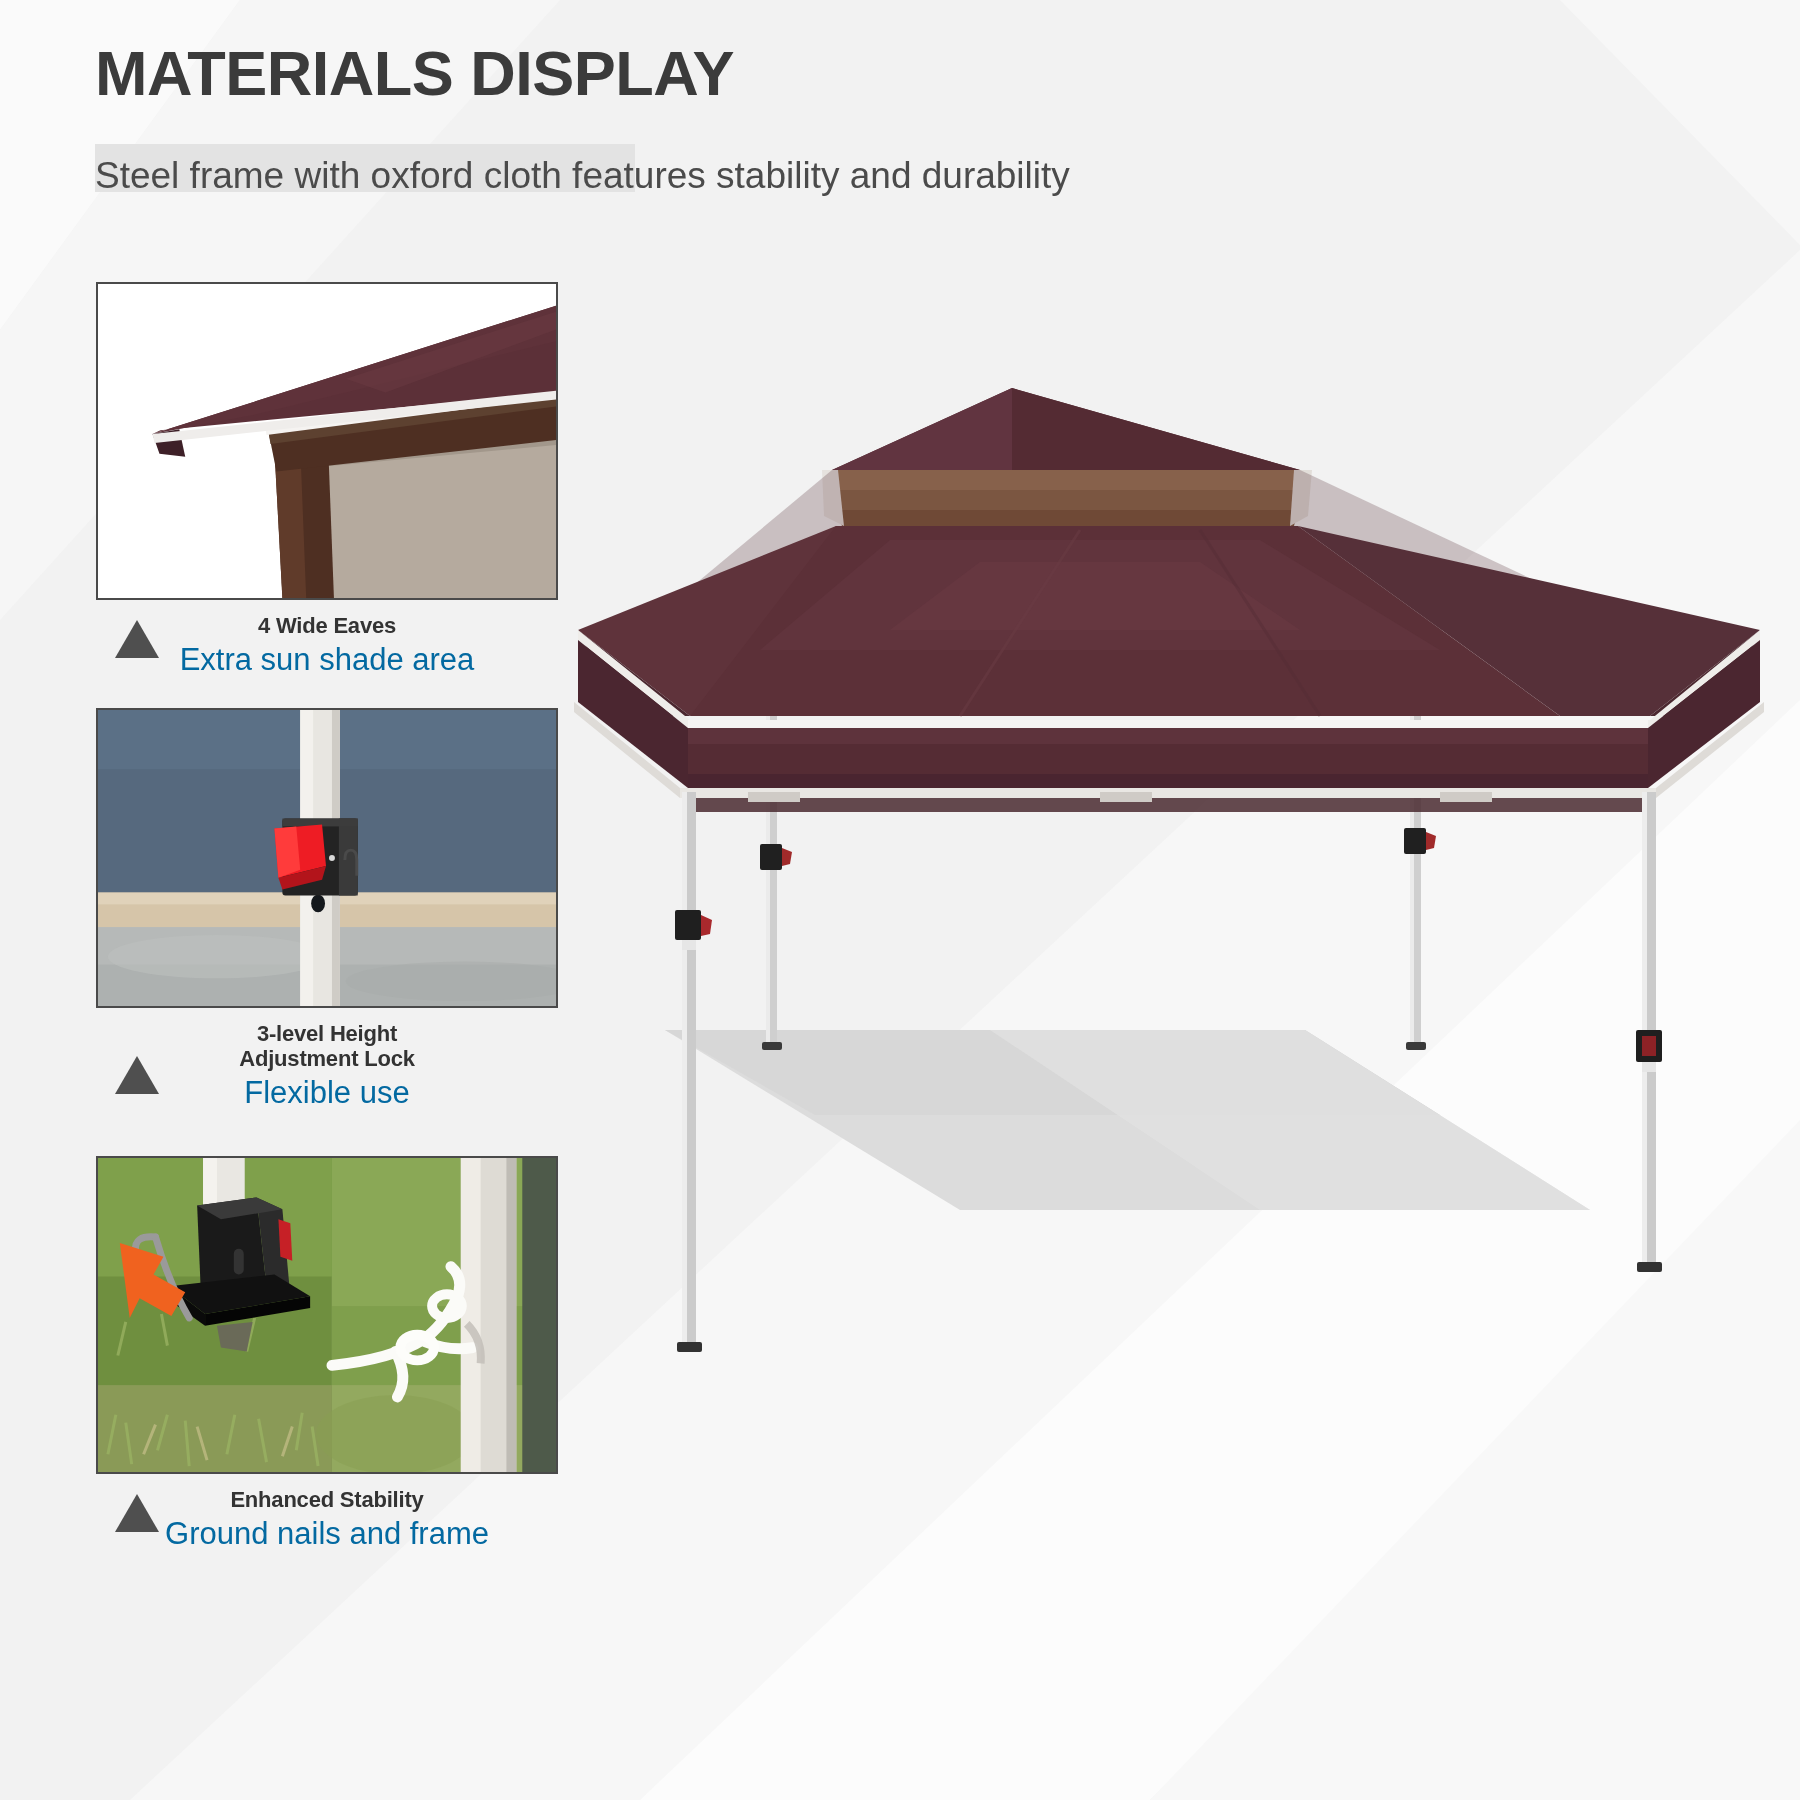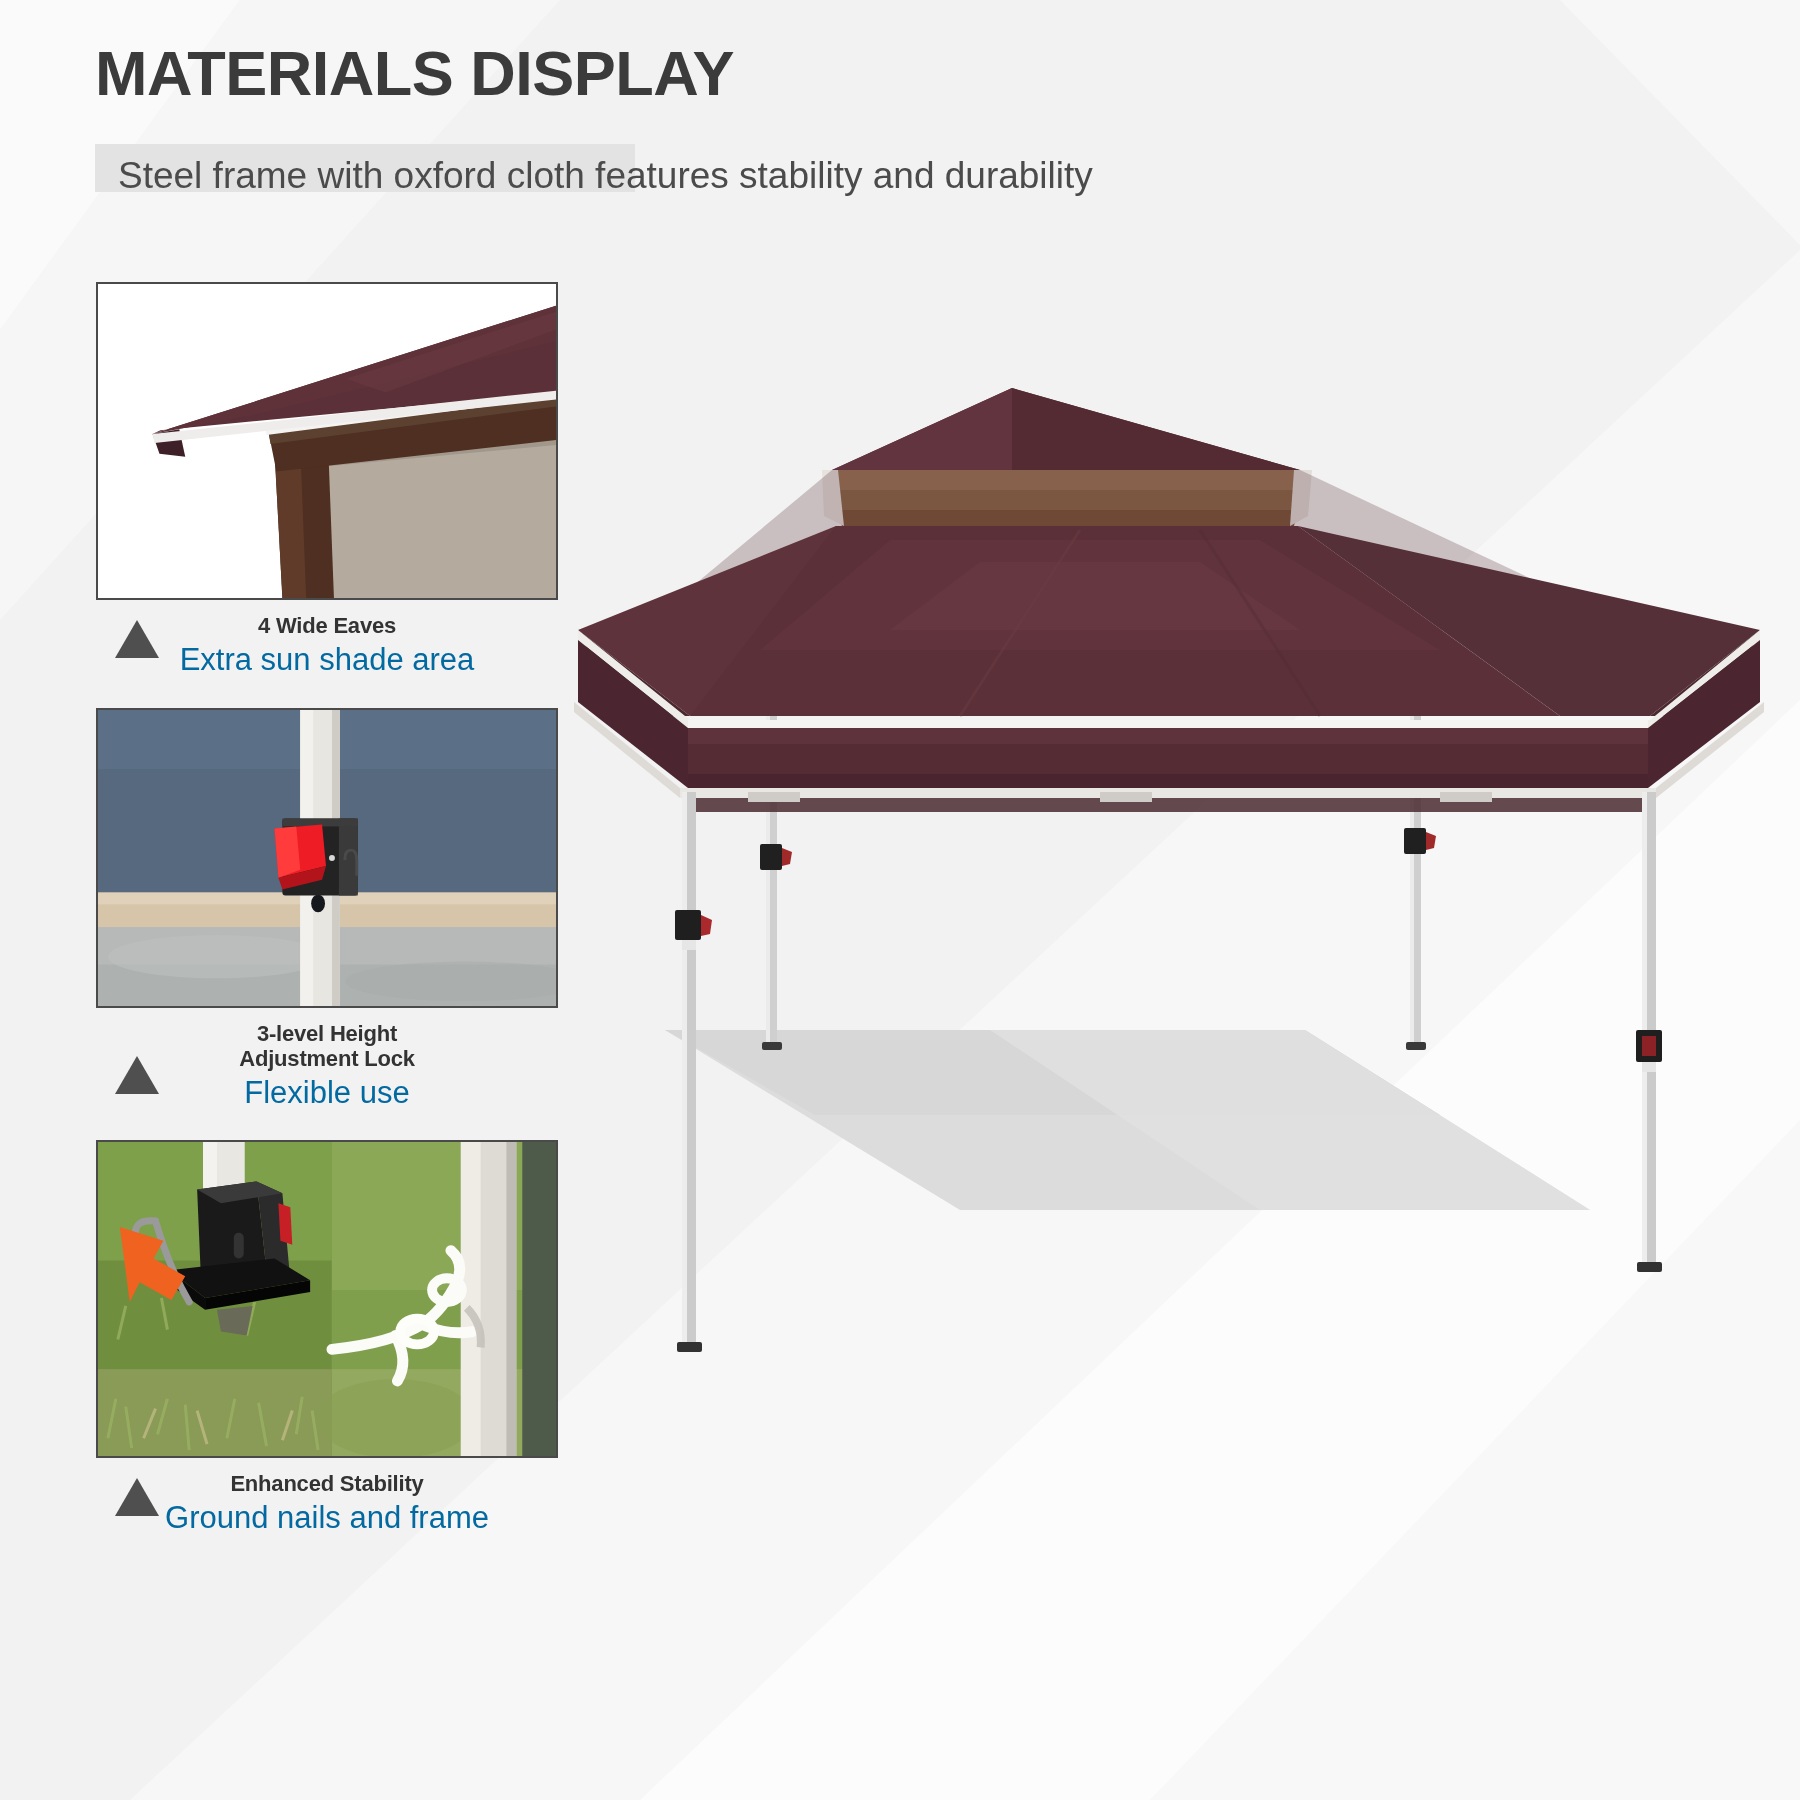--- a/index.html
+++ b/index.html
@@ -29,21 +29,20 @@
     color:#3b3b3b; letter-spacing:-0.5px;
     line-height:1.0;
     white-space:nowrap;
   }
   #page-subtitle {
     position:relative; z-index:2;
     margin-top:50px;
     font-size:37px; font-weight:300;
     color:#4b4b4b; letter-spacing:0px;
     white-space:nowrap;
-    margin-left:23px;
   }
 
   
   #features { position:absolute; left:96px; top:282px; width:462px; z-index:6; }
   .feature { margin-bottom:22px; }
   .photo {
     width:462px; height:318px;
     border:2px solid #4a4a4a;
     position:relative; overflow:hidden;
     background:#fff;
@@ -166,21 +165,21 @@
       </svg>
     </div>
     <div class="caption">
       <span class="tri" style="top:48px"></span>
       <div class="cap-title">3-level Height</div>
       <div class="cap-title">Adjustment Lock</div>
       <div class="cap-sub">Flexible use</div>
     </div>
   </div>
 
-  <div class="feature" style="margin-top:28px">
+  <div class="feature" style="margin-top:44px">
     <div class="photo p3">
       <svg viewBox="0 0 462 318" preserveAspectRatio="none" style="width:100%;height:100%;display:block">
 
         <rect x="0" y="0" width="236" height="318" fill="#6f8f3f"></rect>
         <rect x="0" y="0" width="236" height="120" fill="#7fa04b"></rect>
         <rect x="0" y="230" width="236" height="88" fill="#8a9a57"></rect>
 
         <g stroke="#9bb463" stroke-width="3" opacity="0.75">
           <path d="M10 300 l8 -40"></path>
             <path d="M34 310 l-6 -42"></path>

